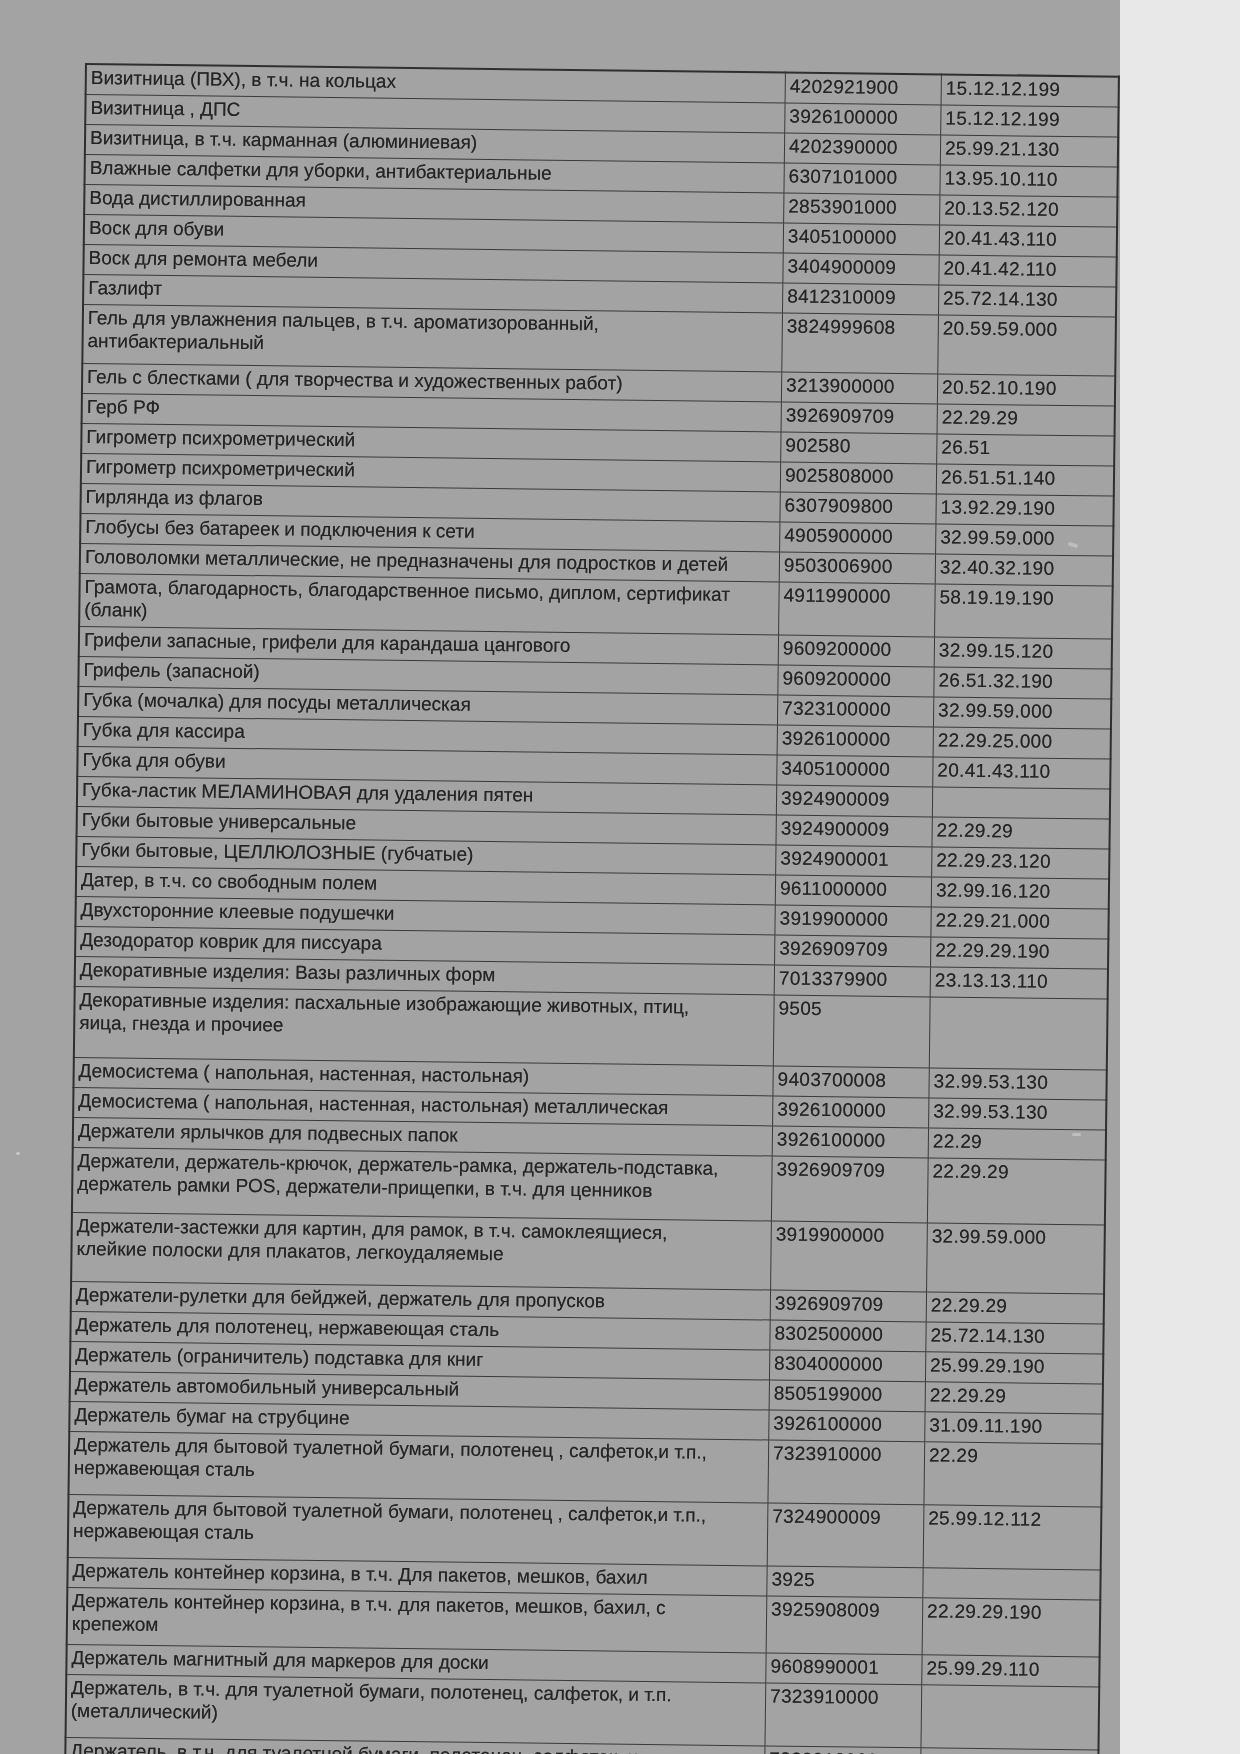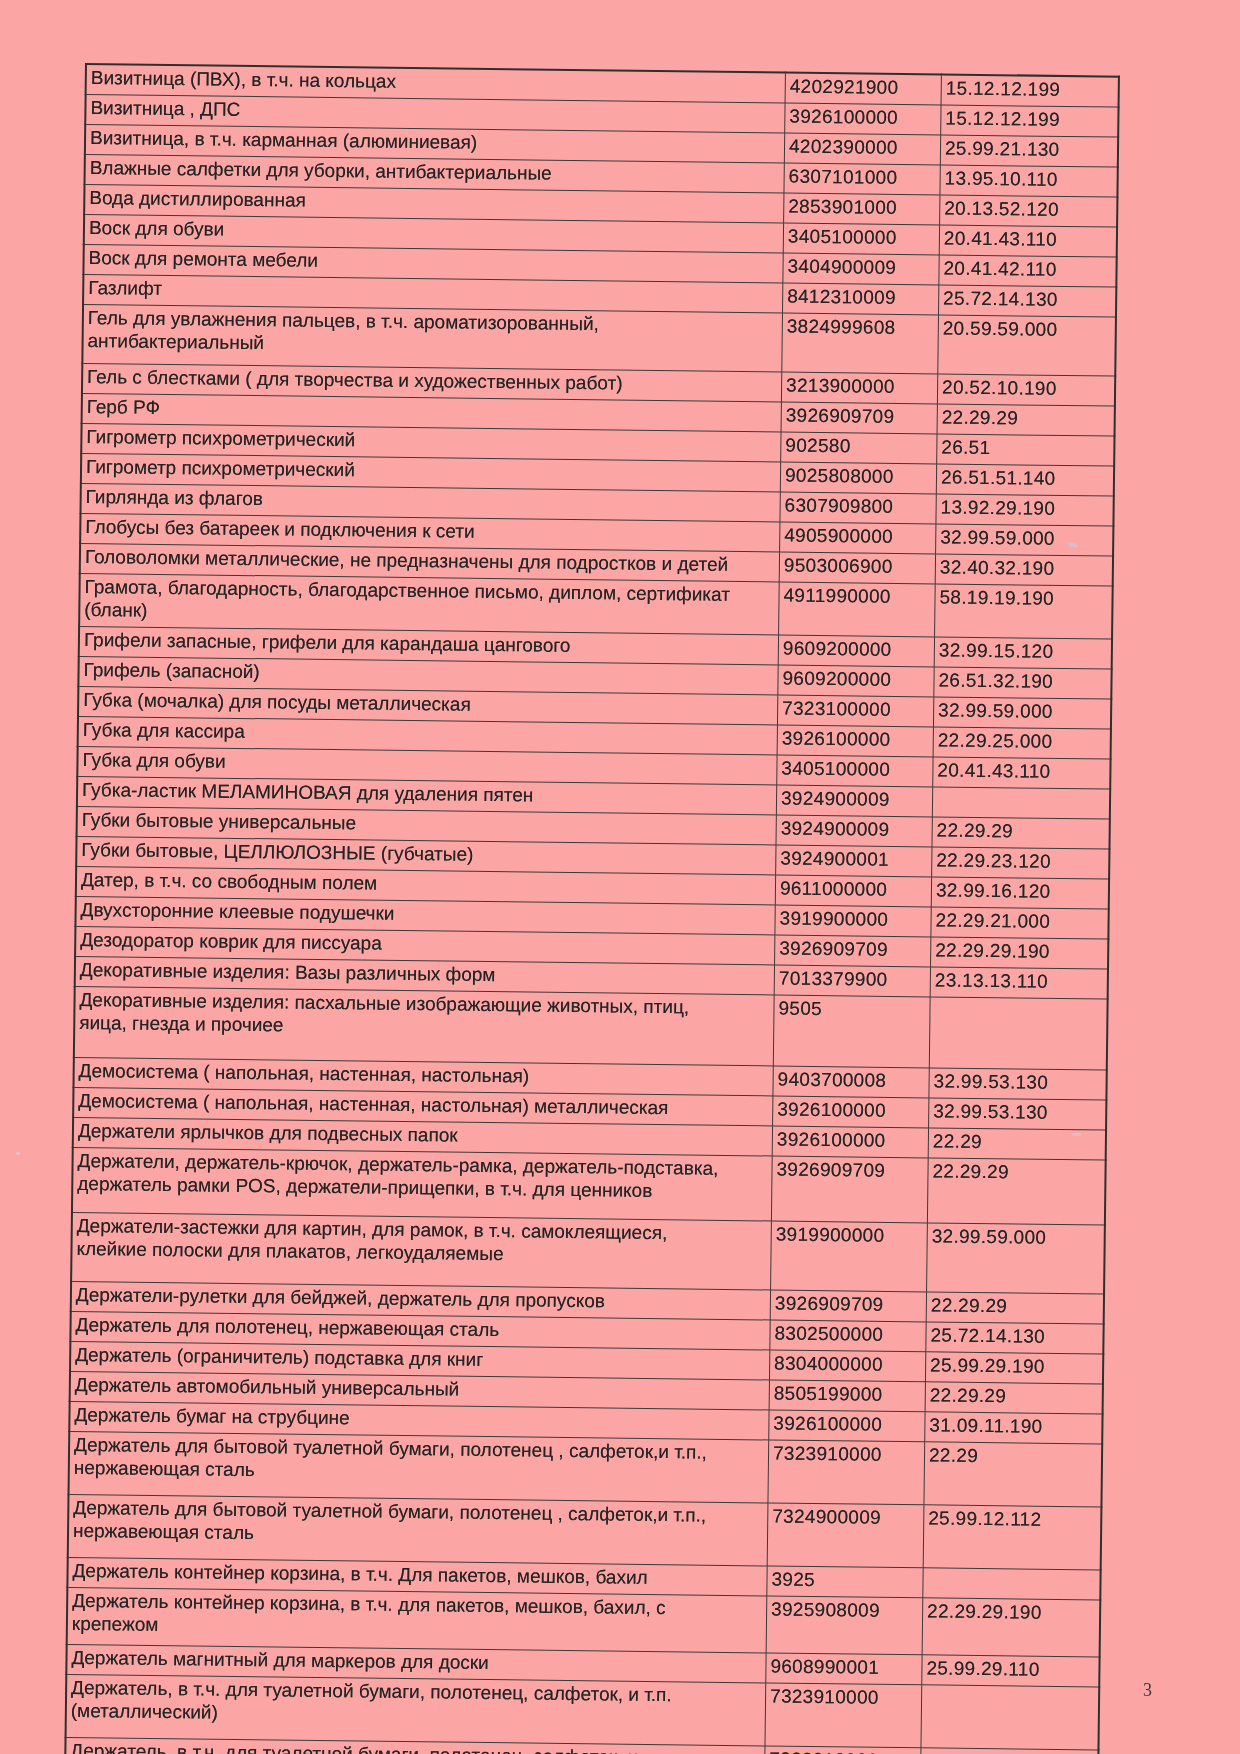--- a/index.html
+++ b/index.html
@@ -1,19 +1,19 @@
 <!DOCTYPE html>
 <html><head>
 <meta charset="utf-8">
 <style>
   html,body{margin:0;padding:0;background:#e8e8e8;}
   .page{
     position:relative;
-    width:1240px;height:1754px;
-    background:#fca5a5;
+    width:1120px;height:1754px;
+    background:#a3a3a3;
     overflow:hidden;
     font-family:"Liberation Sans",sans-serif;
     color:#242424;
   }
   .table-tilt{
     position:absolute;
     left:85px;top:63px;
     width:1005px;
     transform:rotate(0.7deg);
     transform-origin:0 0;

